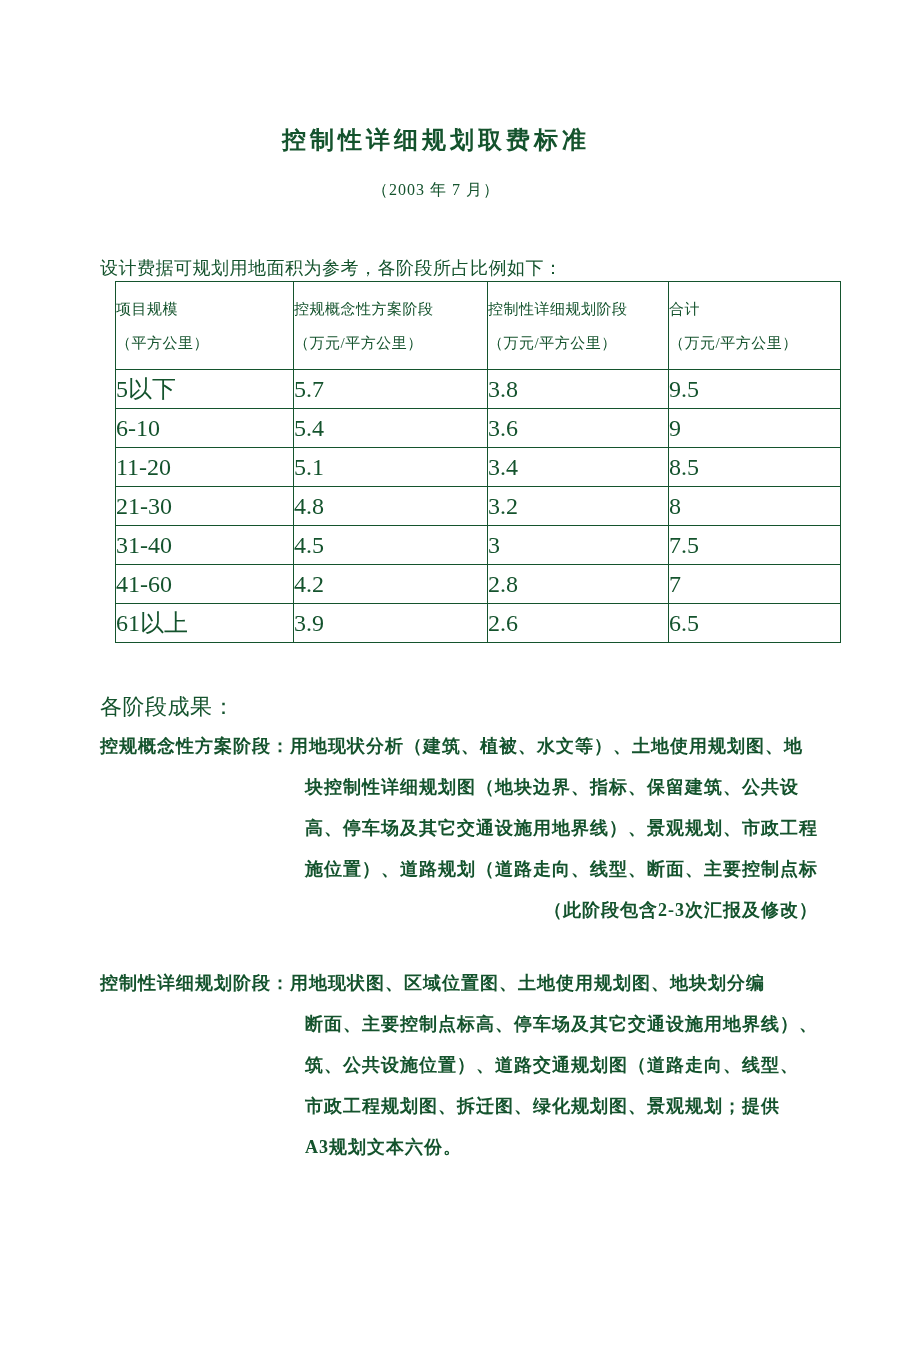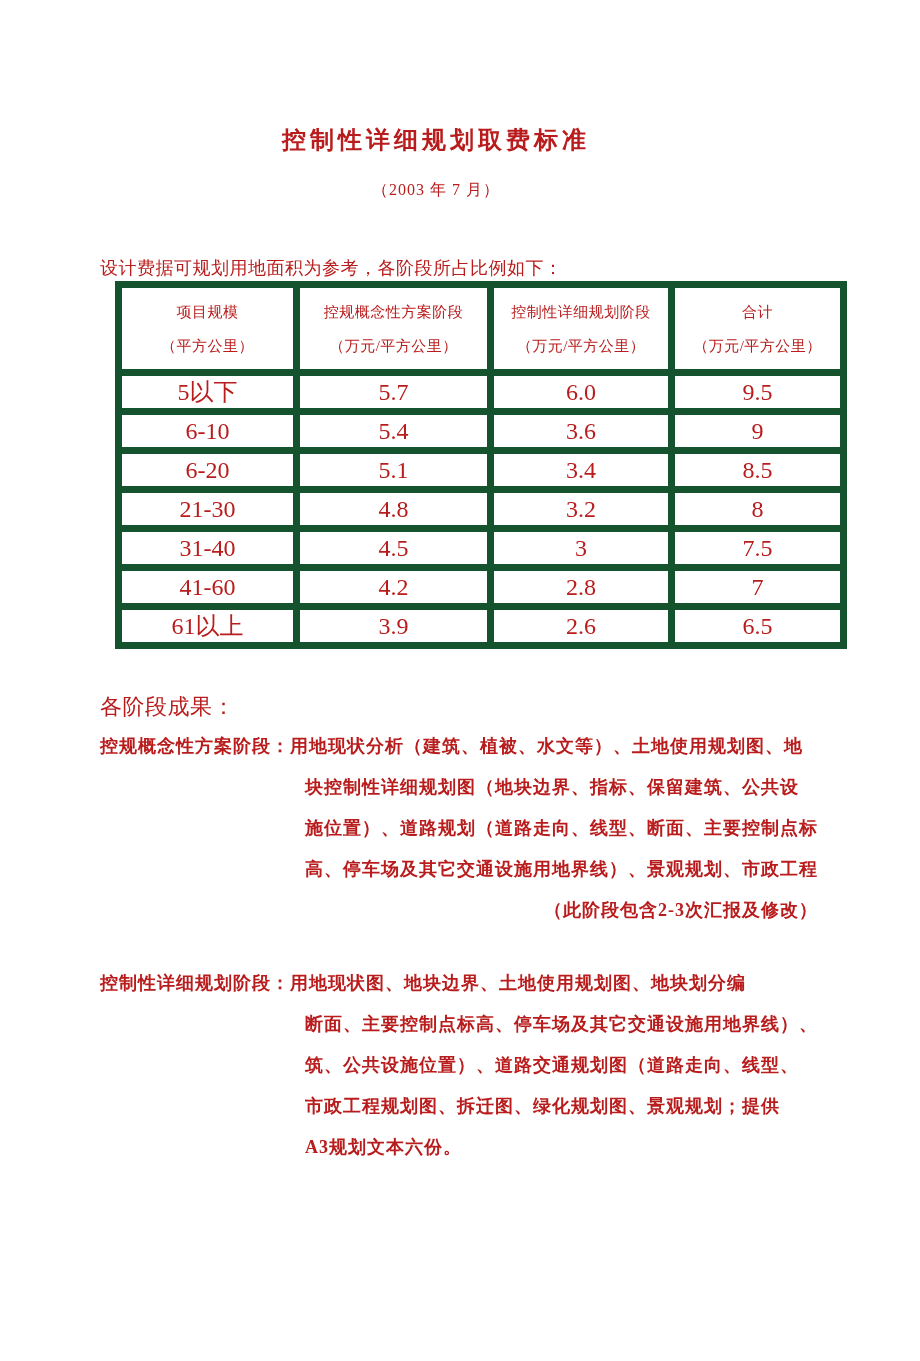--- a/index.html
+++ b/index.html
@@ -2,21 +2,21 @@
 <html><head>
 <meta charset="utf-8">
 <style>
   * { margin: 0; padding: 0; box-sizing: border-box; }
   html, body { background: #ffffff; }
   .page {
     position: relative;
     width: 872px;
     height: 1361px;
     background: #ffffff;
-    color: #b91c1c;
+    color: #14532d;
     font-family: "Liberation Serif", "DejaVu Serif", serif;
     overflow: hidden;
     padding-left: 48px;
   }
   .doc-title {
     position: absolute;
     top: 124px;
     left: 0;
     width: 100%;
     text-align: center;
@@ -47,22 +47,22 @@
     top: 281px;
     left: 115px;
     border-collapse: collapse;
     table-layout: fixed;
   }
   .fee-table col.c1 { width: 178px; }
   .fee-table col.c2 { width: 194px; }
   .fee-table col.c3 { width: 181px; }
   .fee-table col.c4 { width: 172px; }
   .fee-table th, .fee-table td {
-    border: 7px solid #14532d;
-    text-align: center;
+    border: 1px solid #14532d;
+    text-align: left;
     vertical-align: middle;
     background: #ffffff;
   }
   .fee-table th {
     height: 88px;
     font-weight: normal;
     font-size: 15px;
     letter-spacing: 0.5px;
   }
   .fee-table th .hline { line-height: 34px; }
@@ -125,31 +125,31 @@
         <th>
           <div class="hline">合计</div>
           <div class="hline">（万元/平方公里）</div>
         </th>
       </tr>
     </thead>
     <tbody>
       <tr>
         <td>5以下</td>
         <td>5.7</td>
-        <td>6.0</td>
+        <td>3.8</td>
         <td>9.5</td>
       </tr>
       <tr>
         <td>6-10</td>
         <td>5.4</td>
         <td>3.6</td>
         <td>9</td>
       </tr>
       <tr>
-        <td>6-20</td>
+        <td>11-20</td>
         <td>5.1</td>
         <td>3.4</td>
         <td>8.5</td>
       </tr>
       <tr>
         <td>21-30</td>
         <td>4.8</td>
         <td>3.2</td>
         <td>8</td>
       </tr>
@@ -172,26 +172,26 @@
         <td>6.5</td>
       </tr>
     </tbody>
   </table>
 
   <div class="results-heading">各阶段成果：</div>
 
   <div class="phase phase1">
     <div class="para-line"><span class="phase-label">控规概念性方案阶段：</span><span>用地现状分析（建筑、植被、水文等）、土地使用规划图、地</span></div>
     <div class="para-line cont">块控制性详细规划图（地块边界、指标、保留建筑、公共设</div>
+    <div class="para-line cont">高、停车场及其它交通设施用地界线）、景观规划、市政工程</div>
     <div class="para-line cont">施位置）、道路规划（道路走向、线型、断面、主要控制点标</div>
-    <div class="para-line cont">高、停车场及其它交通设施用地界线）、景观规划、市政工程</div>
     <div class="para-line note">（此阶段包含2-3次汇报及修改）</div>
   </div>
 
   <div class="phase phase2">
-    <div class="para-line"><span class="phase-label">控制性详细规划阶段：</span><span>用地现状图、地块边界、土地使用规划图、地块划分编</span></div>
+    <div class="para-line"><span class="phase-label">控制性详细规划阶段：</span><span>用地现状图、区域位置图、土地使用规划图、地块划分编</span></div>
     <div class="para-line cont">断面、主要控制点标高、停车场及其它交通设施用地界线）、</div>
     <div class="para-line cont">筑、公共设施位置）、道路交通规划图（道路走向、线型、</div>
     <div class="para-line cont">市政工程规划图、拆迁图、绿化规划图、景观规划；提供</div>
     <div class="para-line cont">A3规划文本六份。</div>
   </div>
 
 </div>
 
 </body></html>

